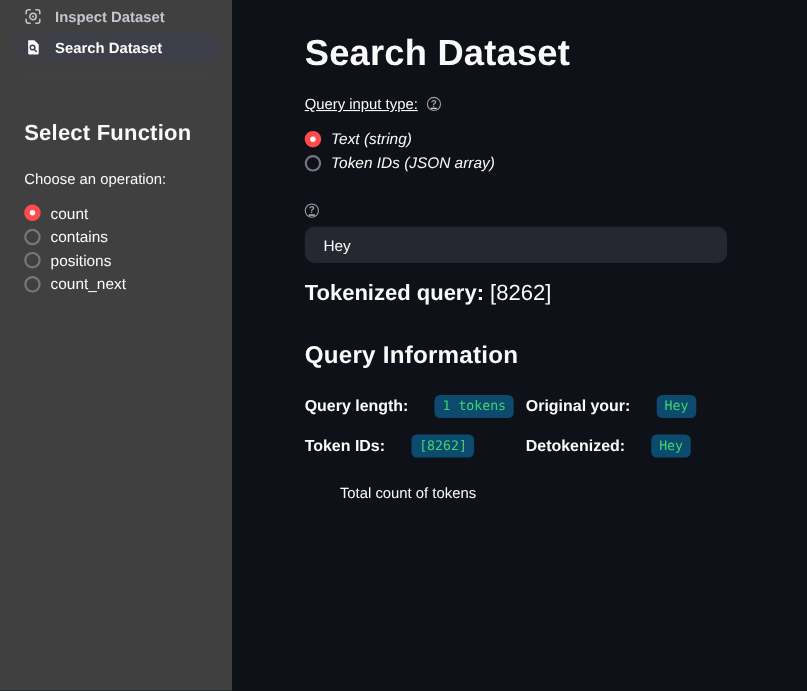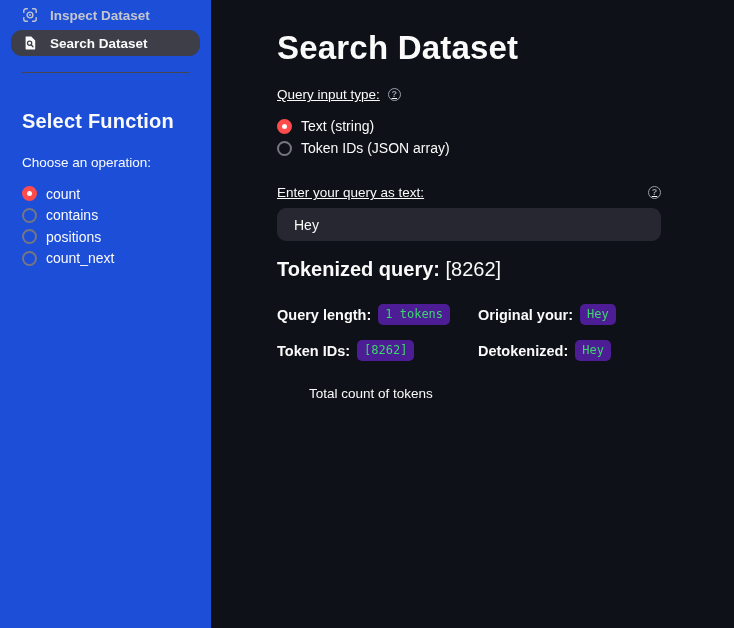--- a/index.html
+++ b/index.html
@@ -8,21 +8,21 @@
     font-family: "Liberation Sans", "DejaVu Sans", sans-serif;
     color: #fafafa;
     width: 734px; height: 628px;
     overflow: hidden;
   }
   .app { display: flex; width: 734px; height: 628px; }
 
   
   .sidebar {
     width: 211px; min-width: 211px; height: 100%;
-    background: #1d4ed8;
+    background: #404040;
     padding: 2px 22px 0 22px;
   }
   .nav-item {
     display: flex; align-items: center; gap: 12px;
     height: 26px; padding: 0 11px; margin: 0 -11px 2px -11px;
     border-radius: 11px;
     color: #c3c6ce; font-size: 13.5px; font-weight: 600;
     cursor: pointer; white-space: nowrap;
   }
   .nav-item.selected { background: #3d3e47; color: #fafafa; font-weight: 700; }
@@ -67,44 +67,44 @@
   .label-row.qtype { margin-top: 21px; }
   .label-row.spread { justify-content: space-between; margin-top: 26px; }
   .help-icon {
     width: 13px; height: 13px; border-radius: 50%;
     border: 1.3px solid #9a9da6; color: #9a9da6;
     font-size: 9px; font-weight: 700; line-height: 11px;
     display: inline-flex; align-items: center; justify-content: center;
     flex: none; cursor: pointer;
   }
   .main .radio-group { margin-top: 13px; }
-  .main .radio-row { height: 22px; }
+  .main .radio-row { height: 22px; font-style: italic; }
 
   .text-input {
     display: block; width: 100%; height: 33px; margin-top: 8px;
     background: #262730; border: 1px solid #262730; border-radius: 9px;
     color: #fafafa; font-size: 14px; padding: 0 16px;
     font-family: "Liberation Sans", "DejaVu Sans", sans-serif;
     outline: none;
   }
   .tokenized-line { margin-top: 17px; font-size: 20px; }
   .tokenized-line b { font-weight: 700; }
 
   h2.section-heading {
     font-size: 22px; font-weight: 700; letter-spacing: 0.2px;
   }
   .qi-heading { margin-top: 31px; }
   .info-grid {
     display: grid; grid-template-columns: 201px 1fr;
     row-gap: 15px; margin-top: 23px;
   }
-  .info-cell { display: flex; align-items: center; gap: 7px; font-size: 14.5px; }
+  .info-cell { display: flex; align-items: center; gap: 24px; font-size: 14.5px; }
   .info-cell b { font-weight: 700; }
   .code-badge {
-    background: #4c1d95; border-radius: 5px;
+    background: #0c4a6e; border-radius: 5px;
     padding: 3px 7px 4px 7px;
     font-family: "DejaVu Sans Mono", "Liberation Mono", monospace;
     font-size: 12px; color: #3dd56d; white-space: pre;
   }
   .results-heading { margin-top: 31px; }
   .metric { margin-top: 25px; }
   .metric-label { font-size: 13.5px; color: #fafafa; margin-left: 32px; }
   .metric-value { font-size: 30px; font-weight: 400; margin-top: 5px; letter-spacing: 0.3px; }
 
   svg { display: block; }
@@ -184,31 +184,31 @@
         <span class="radio checked"></span>
         <span>Text (string)</span>
       </div>
       <div class="radio-row">
         <span class="radio"></span>
         <span>Token IDs (JSON array)</span>
       </div>
     </div>
 
     <div class="label-row spread">
-      <span>Enter your query as text:</span>
       <span class="help-icon">?</span>
     </div>
 
     <input class="text-input" type="text" value="Hey" style="">
 
     <p class="tokenized-line">
       <b>Tokenized query:</b>
       <span>[8262]</span>
     </p>
 
+    <h2 class="section-heading qi-heading">Query Information</h2>
 
     <div class="info-grid">
       <div class="info-cell">
         <b>Query length:</b>
         <span class="code-badge">1 tokens</span>
       </div>
       <div class="info-cell">
         <b>Original your:</b>
         <span class="code-badge">Hey</span>
       </div>

